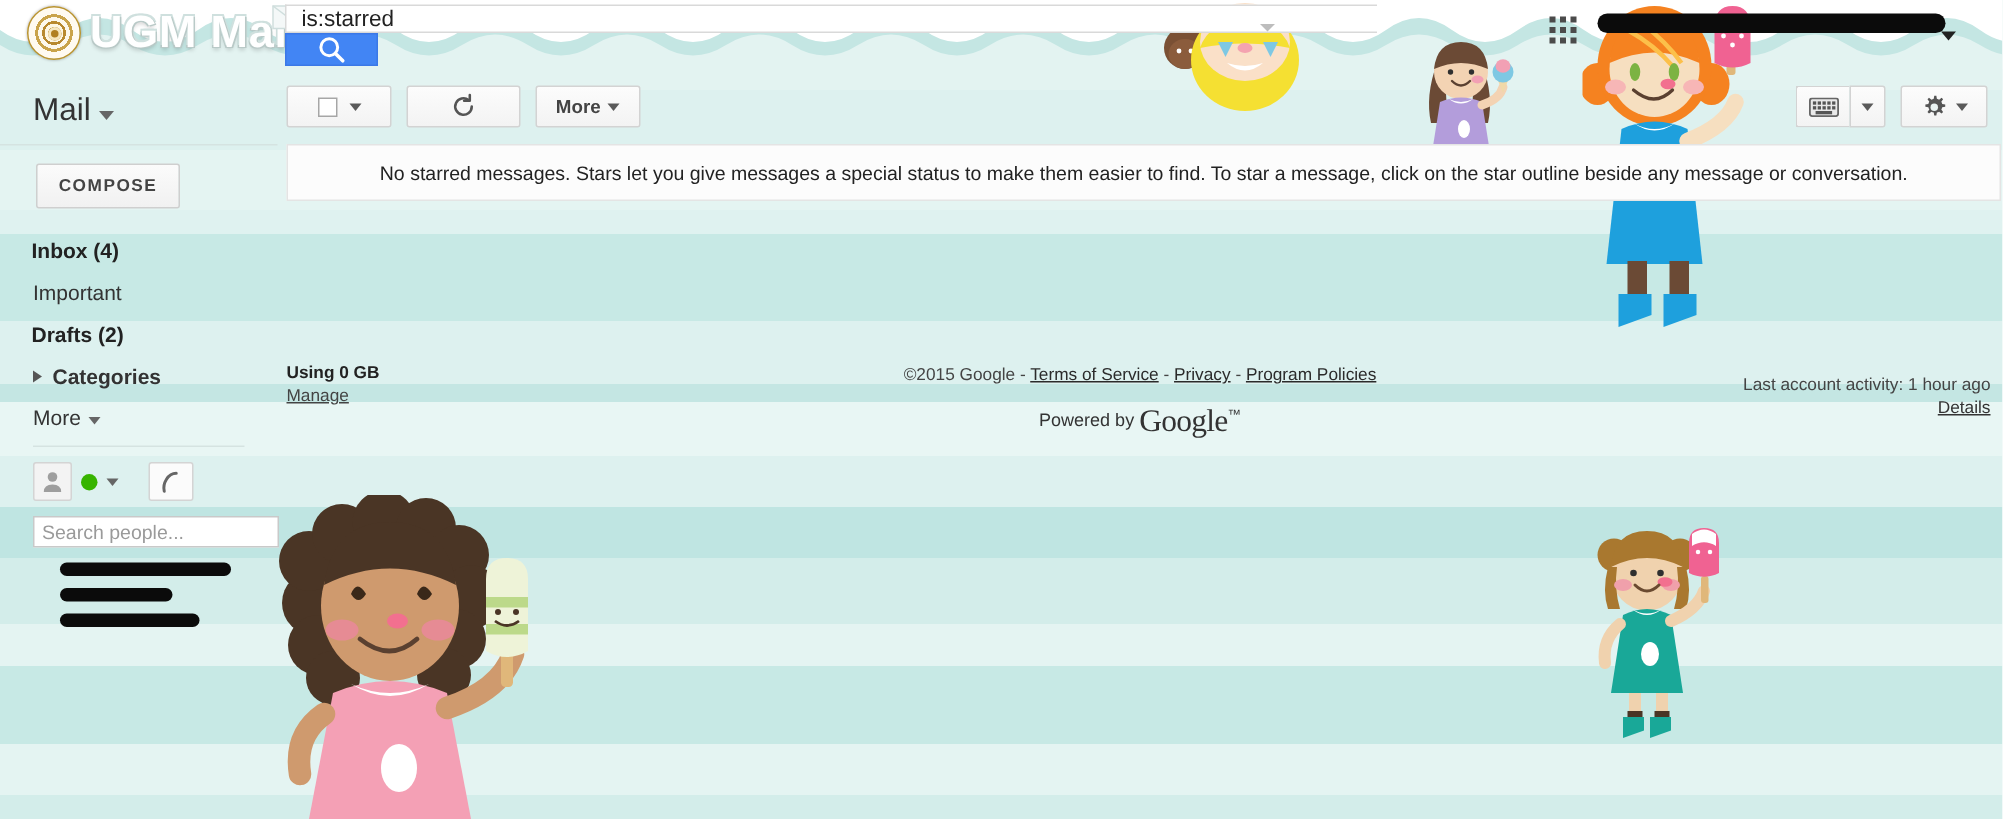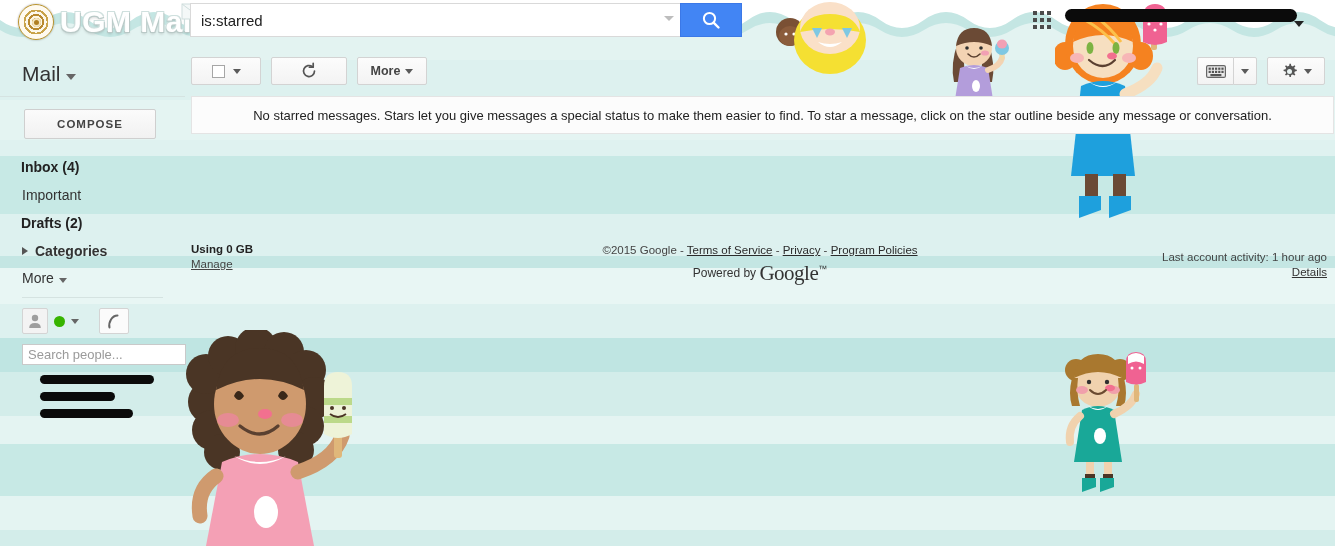--- a/index.html
+++ b/index.html
@@ -66,22 +66,23 @@
     text-shadow: 1px 1px 0 #b9c9c7, -1px -1px 0 #cfe0de, 1px -1px 0 #cfe0de, -1px 1px 0 #b9c9c7, 0 2px 3px rgba(0,0,0,.18);
     line-height: 36px;
   }
   .logo-envelope {
     position: absolute; right: -6px; top: -2px;
     width: 26px; height: 18px;
   }
 
   .search-wrap {
     position: absolute; left: 190px; top: 3px;
-    width: 552px; height: 34px;
+    width: 728px; height: 34px;
     display: flex;
+    flex-direction: column;
   }
   .search-input {
     flex: 1 1 auto; height: 34px;
     border: 1px solid #d9d9d9; border-right: none;
     background: #fff; font-size: 15px; color: #222;
     padding: 0 26px 0 10px; outline: none;
     font-family: "Liberation Sans", sans-serif;
   }
   .search-caret {
     position: absolute; right: 68px; top: 13px;
@@ -127,21 +128,21 @@
   }
   .mail-menu {
     padding: 16px 0 10px 22px; font-size: 21px; color: #333;
     cursor: pointer; display: flex; align-items: center; gap: 5px;
   }
   .mail-menu .dd { border-left: 5px solid transparent; border-right: 5px solid transparent; border-top: 6px solid #666; width:0;height:0; margin-top:6px;}
   .sb-divider { height: 1px; background: #d5e3e1; margin: 0 0 12px 0; }
 
   .compose-btn {
     display: block; margin: 0 auto 14px 24px;
-    width: 132px; height: 30px;
+    width: 96px; height: 30px;
     background: linear-gradient(#fbfbfb, #f1f1f1);
     border: 1px solid #cfcfcf; border-radius: 2px;
     font-size: 11.5px; font-weight: bold; color: #444;
     letter-spacing: 1px; cursor: pointer;
     font-family: "Liberation Sans", sans-serif;
   }
 
   .sb-list { list-style: none; }
   .sb-item {
     padding: 5px 0 5px 22px; font-size: 14px; color: #333;
@@ -222,21 +223,21 @@
   
   .footer {
     position: absolute; left: 185px; top: 238px; width: 1150px; height: 48px;
     z-index: 7; font-size: 11.5px; color: #444;
   }
   .fl { position: absolute; left: 6px; top: 4px; line-height: 15px; }
   .fl .using { font-weight: bold; color: #222; }
   .fl a { color: #444; }
   .fc { position: absolute; left: 0; right: 0; top: 4px; text-align: center; line-height: 16px; }
   .fc a { color: #2b2b2b; }
-  .powered { font-size: 12px; color: #333; margin-top: 3px; }
+  .powered { font-size: 12px; color: #333; margin-top: 10px; }
   .gword {
     font-family: "Liberation Serif", serif; font-size: 21px;
     color: #333; letter-spacing: -.5px; vertical-align: -3px;
   }
   .fr { position: absolute; right: 8px; top: 12px; text-align: right; line-height: 15px; }
   .fr a { color: #333; }
 
   a { text-decoration: underline; }
 </style>
 </head>

